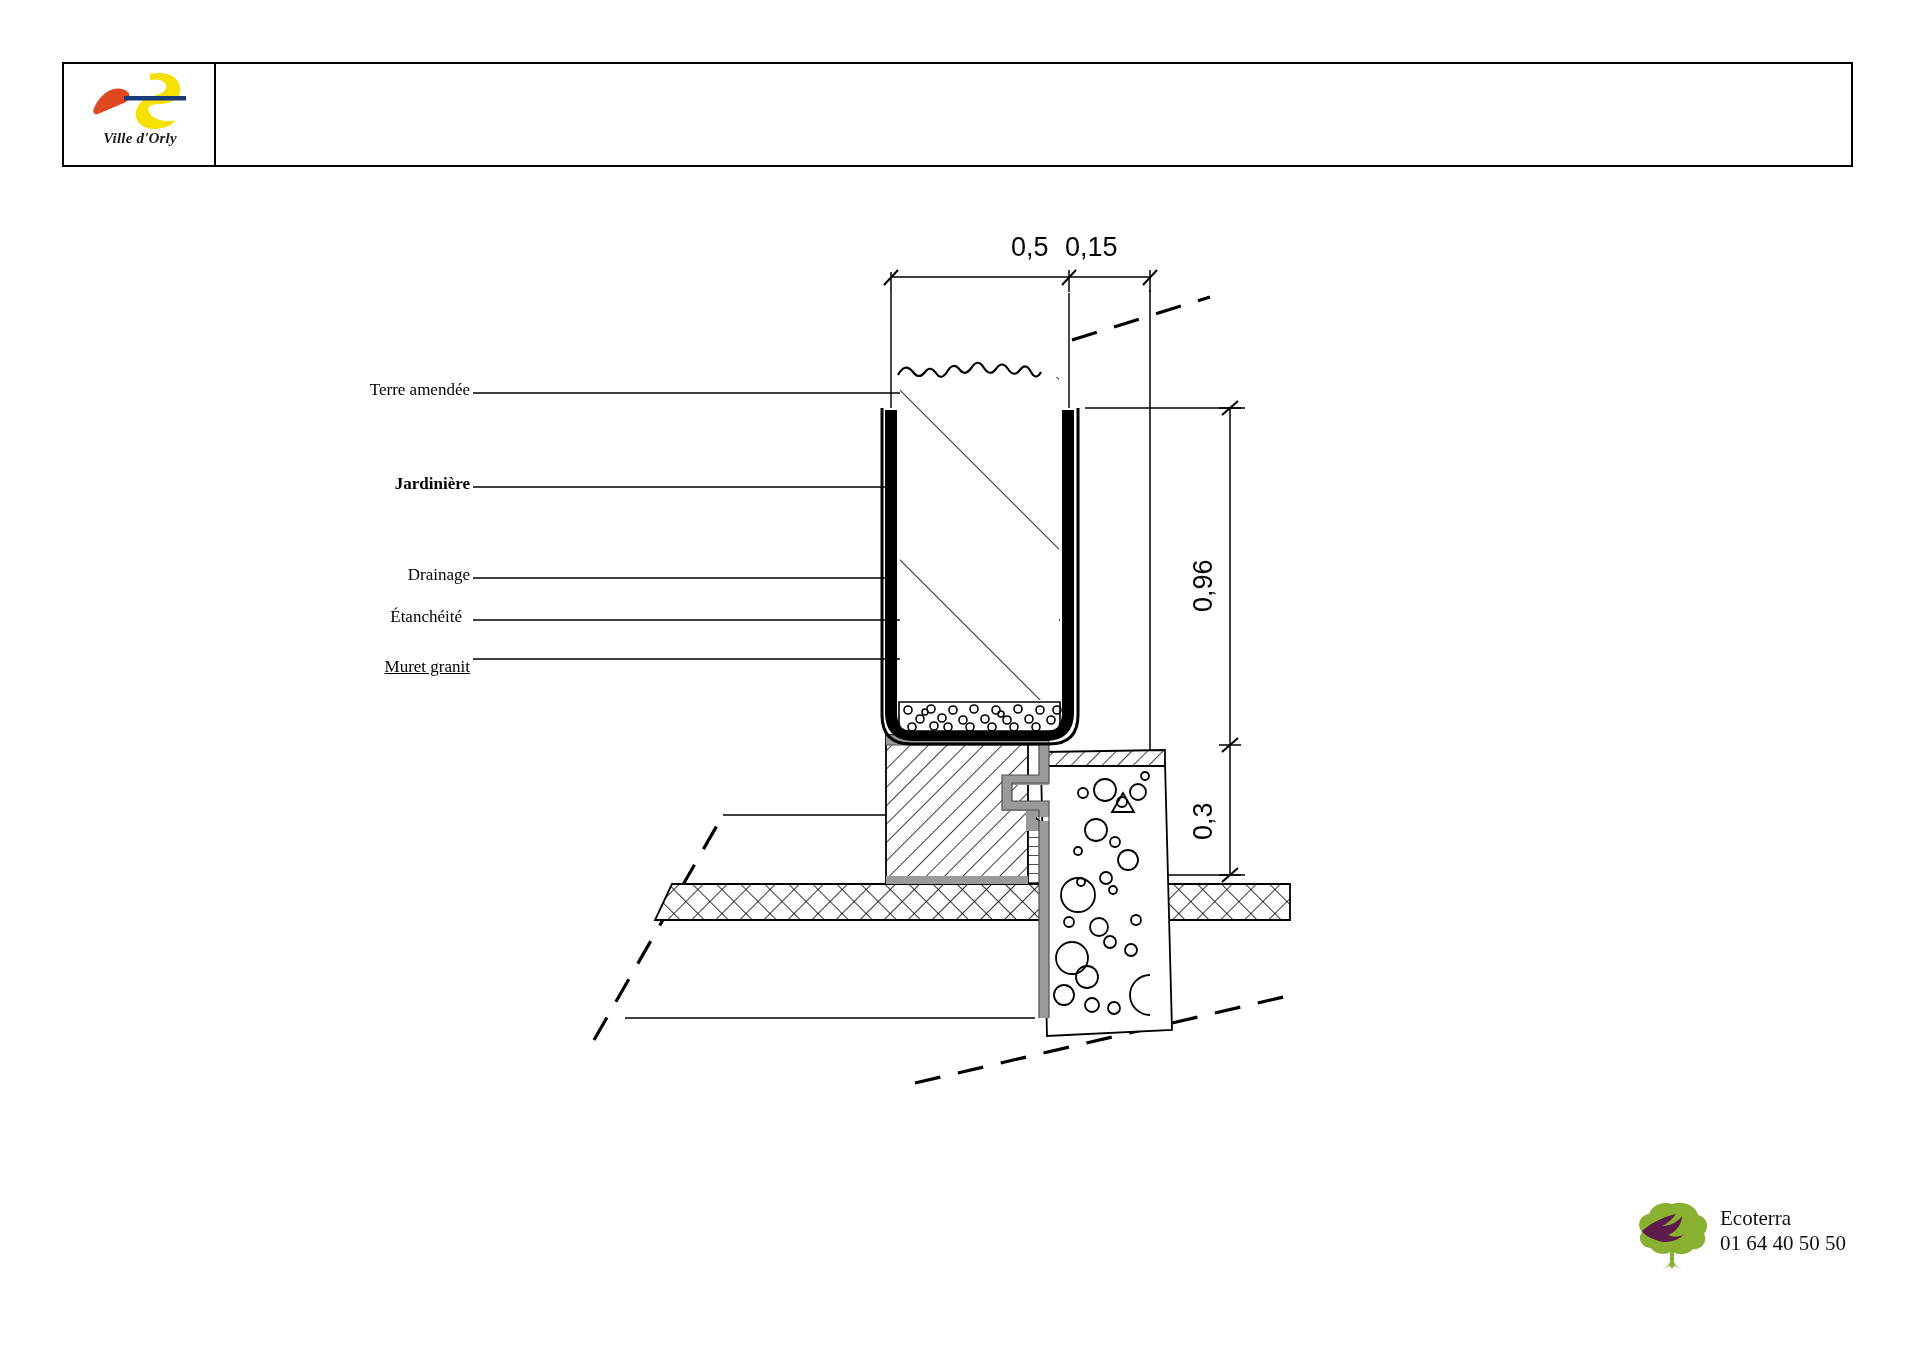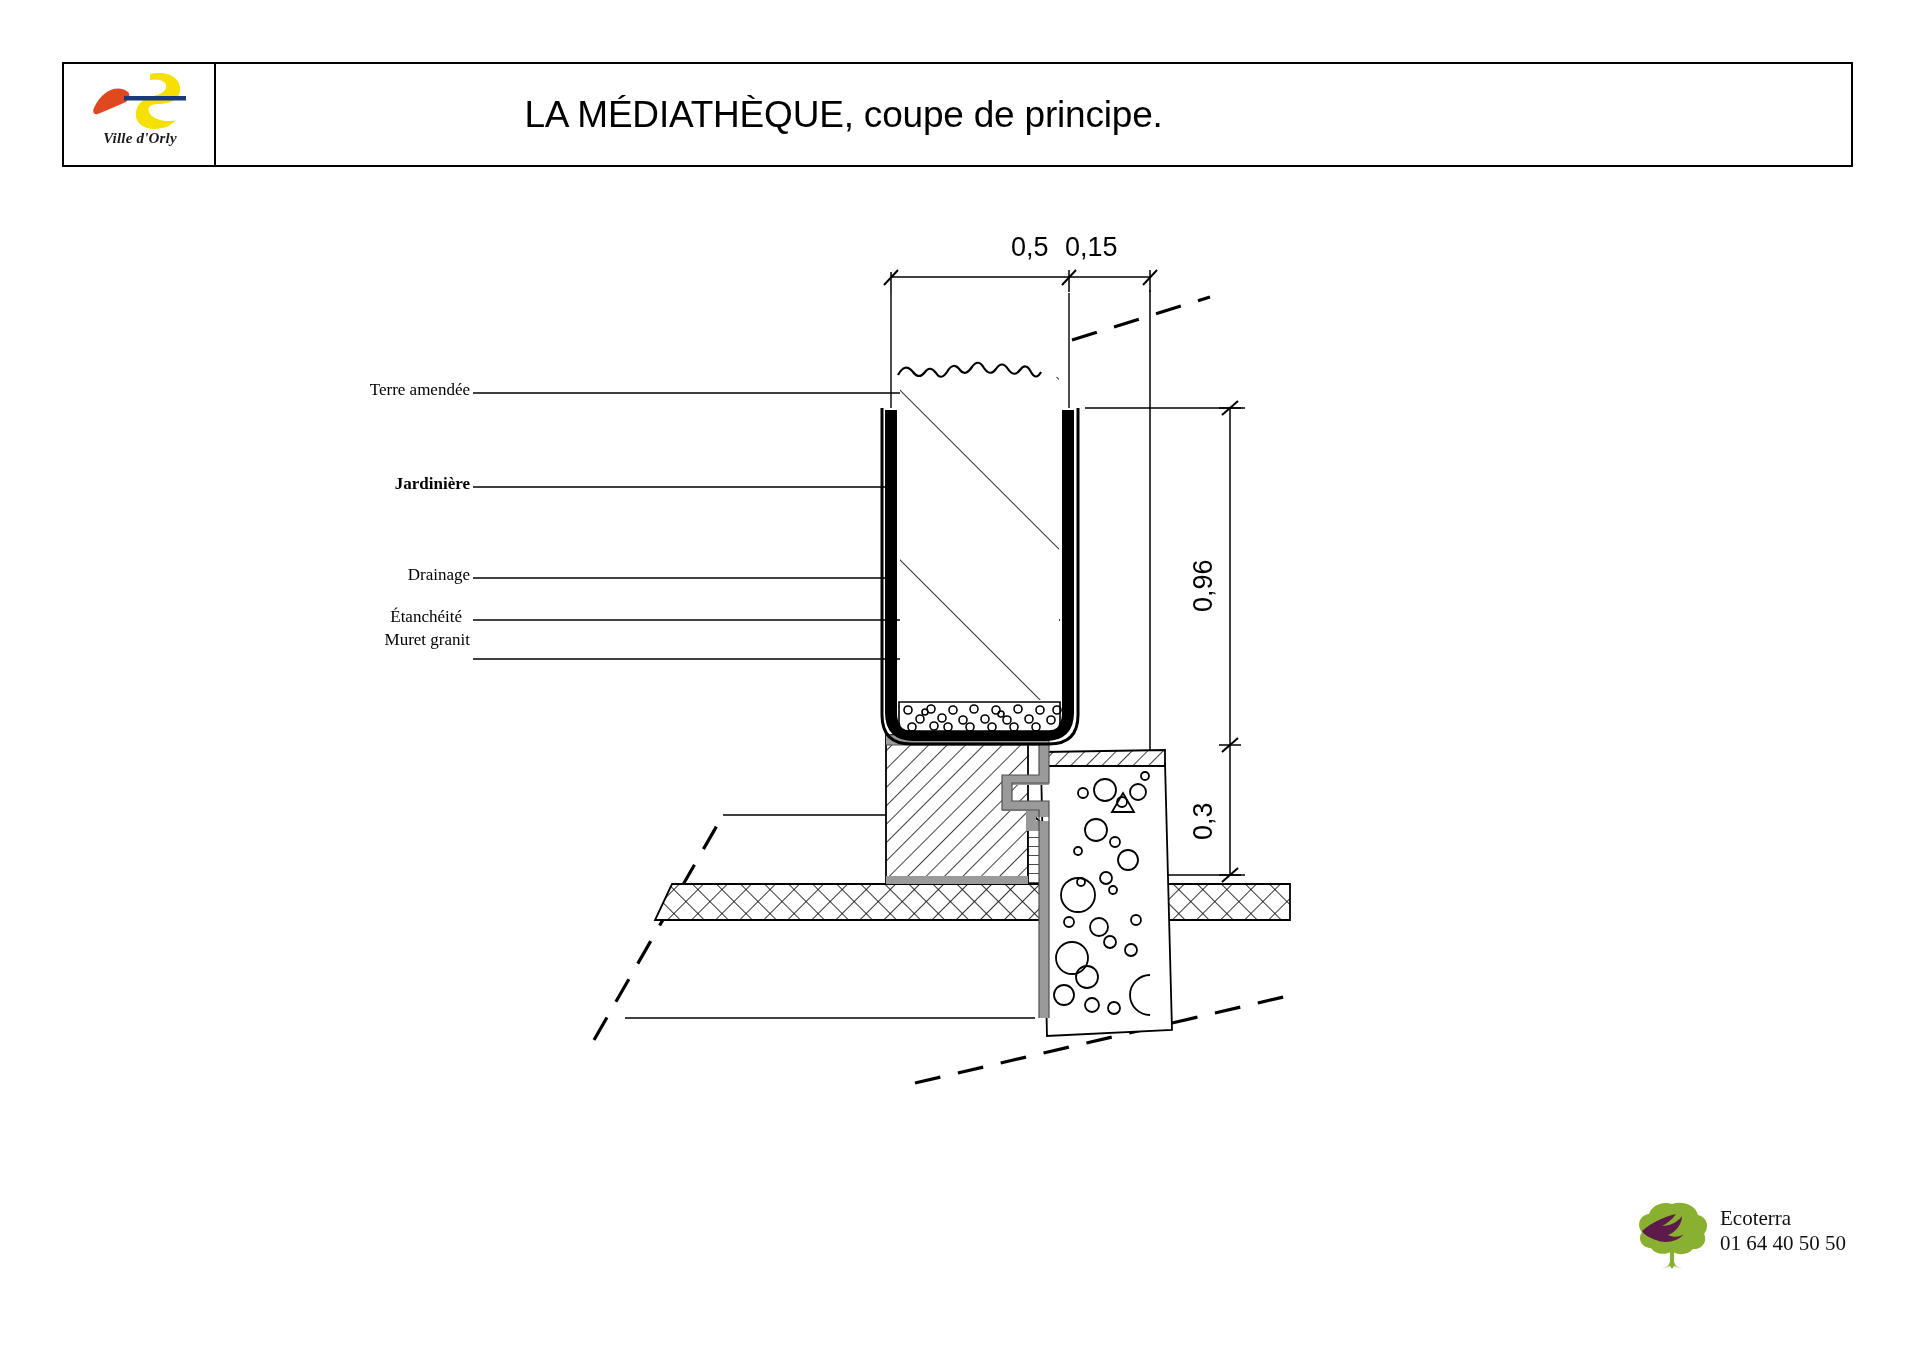--- a/index.html
+++ b/index.html
@@ -144,21 +144,20 @@
 
     <div class="logo-cell">
       <svg class="logo-mark" viewBox="0 0 136 62">
         <path d="M22 38 C30 20, 46 14, 56 22 C58 24, 58 28, 54 32 L26 44 C22 45, 20 42, 22 38 Z" fill="#e04820"></path>
         <path d="M78 4 C96 0, 110 8, 108 22 C106 32, 94 34, 86 34 C78 34, 74 38, 78 44 C84 52, 100 52, 104 50 C96 60, 76 62, 68 54 C60 46, 64 32, 76 28 C84 25, 92 24, 94 18 C96 11, 86 8, 78 10 Z" fill="#f5e000"></path>
         <rect x="52" y="26" width="62" height="4.5" fill="#1b3a7a"></rect>
       </svg>
       <div class="logo-caption">Ville d'Orly</div>
     </div>
 
-    <div class="title-text">LA MÉDIATHÈQUE, coupe de principe.</div>
   </div>
 
   <svg id="drawing" viewBox="0 0 1920 1357">
     <defs>
 
       <pattern id="p-soil" width="120" height="120" patternUnits="userSpaceOnUse" patternTransform="rotate(-45)">
         <rect width="120" height="120" fill="#ffffff"></rect>
         <line x1="0" y1="0" x2="0" y2="120" stroke="#000" stroke-width="1.6"></line>
       </pattern>
 
@@ -338,21 +337,21 @@
     <g stroke="#000" stroke-width="1.4" fill="none">
       <line x1="891" y1="293" x2="891" y2="408"></line>
       <line x1="1069" y1="293" x2="1069" y2="408"></line>
     </g>
   </svg>
 
   <div class="leader-label" style="left:330px; top:380px; width:140px;">Terre amendée</div>
   <div class="leader-label" style="left:330px; top:474px; width:140px;font-weight:bold;">Jardinière</div>
   <div class="leader-label" style="left:330px; top:565px; width:140px;">Drainage</div>
   <div class="leader-label" style="left:322px; top:607px; width:140px;">Étanchéité</div>
-  <div class="leader-label" style="left:330px; top:630px; width:140px;">Muret granit</div>
+  <div class="leader-label" style="left:330px; top:657px; width:140px;text-decoration:underline;">Muret granit</div>
 
   <div class="dim-text" style="left:963px; top:232px;margin-left:48px;">0,5</div>
   <div class="dim-text" style="left:1065px; top:232px;">0,15</div>
   <div class="dim-text vert" style="left:1188px; top:612px;">0,96</div>
   <div class="dim-text vert" style="left:1188px; top:840px;">0,3</div>
 
   <div class="footer-logo">
     <svg class="footer-tree" viewBox="0 0 80 70">
       <path d="M40 4 C52 0, 64 6, 66 15 C75 17, 78 27, 72 34 C76 41, 70 50, 61 49
                C56 55, 46 56, 40 51 C33 56, 23 54, 19 48 C10 48, 5 39, 10 32

